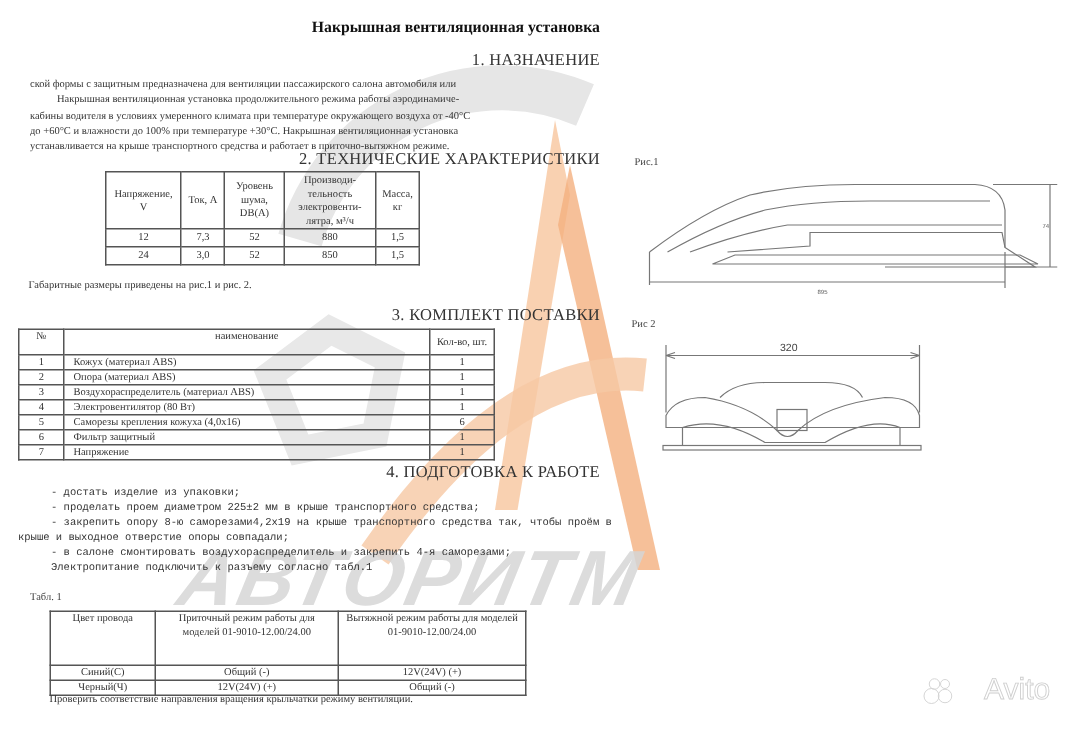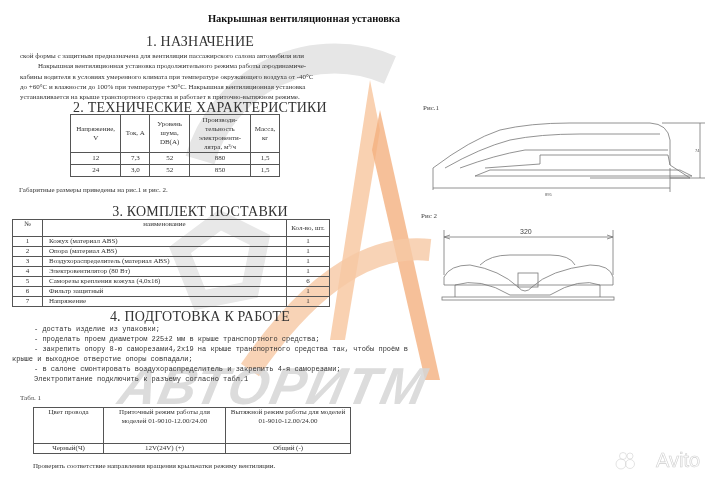--- a/index.html
+++ b/index.html
@@ -4,21 +4,21 @@
 <style>
   html, body { margin:0; padding:0; }
   body {
     width:720px; height:491px; overflow:hidden; position:relative;
     background:#ffffff; color:#222;
     font-family:"Liberation Serif", "DejaVu Serif", serif;
   }
   .wm { position:absolute; pointer-events:none; }
   .abs { position:absolute; }
   .title { left:0; width:400px; top:13px; text-align:right; font-weight:bold; font-size:10.5px; color:#111; }
-  .h { left:0; width:400px; text-align:center; font-size:14px; color:#333; letter-spacing:0.2px; }
+  .h { left:0; width:400px; text-align:right; font-size:11px; color:#333; letter-spacing:0.2px; }
   .p { font-size:7px; line-height:10.3px; color:#333; text-align:justify; }
   table { border-collapse:collapse; font-size:7px; color:#333; position:absolute; }
   td { border:1px solid #555; padding:0 2px; text-align:center; line-height:9px; }
   td.l { text-align:left; padding-left:6px; }
   .list { font-size:7px; line-height:10px; color:#333; }
   .list div { white-space:nowrap;font-family:Liberation Mono, monospace; }
   .ind { padding-left:22px; }
   .cap { font-size:7px; color:#444; }
 </style>
 </head>
@@ -128,20 +128,25 @@
   <div class="ind">Электропитание  подключить к разъему согласно табл.1</div>
 </div>
 
 <div class="abs cap" style="left:20px;top:394px">Табл. 1</div>
 <table style="left:33px;top:407px;width:318px">
   <tbody>
       <tr style="height:36px">
     <td style="width:65px;vertical-align:top">Цвет провода</td>
     <td style="width:117px;vertical-align:top">Приточный режим работы для моделей 01-9010-12.00/24.00</td>
     <td style="vertical-align:top">Вытяжной  режим работы для моделей 01-9010-12.00/24.00</td>
+  </tr>
+  <tr>
+    <td>Синий(С)</td>
+    <td>Общий (-)</td>
+    <td>12V(24V) (+)</td>
   </tr>
   <tr>
     <td>Черный(Ч)</td>
     <td>12V(24V) (+)</td>
     <td>Общий (-)</td>
   </tr>
 </tbody>
   </table>
 <div class="abs list" style="left:33px;top:461px">Проверить соответствие направления вращения крыльчатки режиму вентиляции.</div>
 

